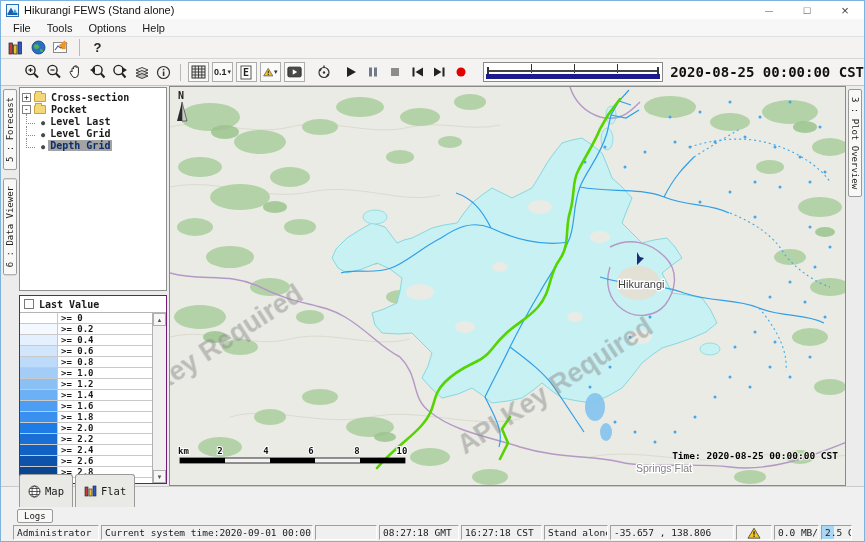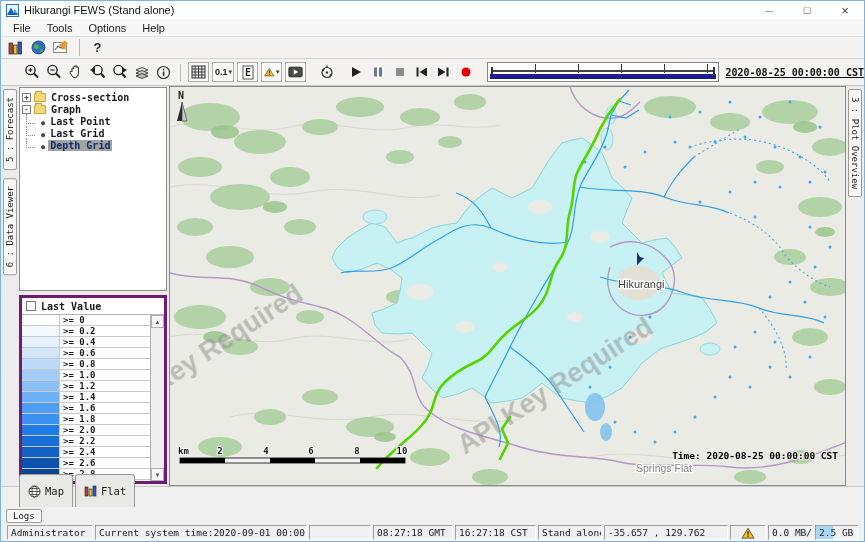--- a/index.html
+++ b/index.html
@@ -34,21 +34,21 @@
   .help-q { font-size:13px; font-weight:bold; color:#222; }
 
   
   .timeline { width:318px; height:20px; border:1px solid #8a8a8a; background:#fff; position:relative; margin:0 6px 0 10px; }
   .tl-ticks { position:absolute; left:5px; right:5px; top:1px; height:9px;
               background:repeating-linear-gradient(90deg, transparent 0 42px, #333 42px 43px); }
   .tl-line { position:absolute; left:3px; right:3px; top:7px; border-top:2px solid #444; }
   .tl-line::before, .tl-line::after { content:""; position:absolute; top:-5px; width:2px; height:9px; background:#333; }
   .tl-line::before { left:0; } .tl-line::after { right:0; }
   .tl-bar { position:absolute; left:2px; right:2px; bottom:2px; height:5px; background:#1b1b8e; }
-  .tb-date { font-family:"DejaVu Sans Mono", monospace; font-size:10px; font-weight:bold; color:#111; white-space:nowrap;text-decoration:underline; }
+  .tb-date { font-family:"DejaVu Sans Mono", monospace; font-size:14px; font-weight:bold; color:#111; white-space:nowrap; }
 
   
   .main { flex:1; display:flex; min-height:0; background:#ececec; }
   .vtabs { width:18px; flex:none; display:flex; flex-direction:column; align-items:center; padding-top:3px; gap:8px; background:#ececec; }
   .vtab { font-family:"DejaVu Sans Mono", monospace; font-size:9px; color:#222; background:#f8f8f6; border:1px solid #9a9a9a; border-radius:2px; padding:7px 1px; white-space:nowrap; }
   .vtab-left { writing-mode:vertical-rl; transform:rotate(180deg); }
   .vtab-right { writing-mode:vertical-rl; }
 
   
   .left-panel { width:150px; flex:none; display:flex; flex-direction:column; background:#ececec; padding:1px 2px 2px 0; }
@@ -59,21 +59,21 @@
   .tree-row.child .stub { display:block; width:9px; height:10px; margin-left:4px; border-left:1px dotted #8a8a8a; border-bottom:1px dotted #8a8a8a; margin-bottom:5px; }
   .expander:not(:empty) { width:9px; height:9px; border:1px solid #808080; background:#fff; font-size:8px; font-weight:normal; line-height:7px; text-align:center; flex:none; }
   .node-icon { flex:none; }
   .node-icon.folder { width:12px; height:9px; background:#f4d877; border:1px solid #c9a43c; border-radius:1px 1px 0 0; position:relative; }
   .node-icon.folder::before { content:""; position:absolute; top:-3px; left:0; width:5px; height:2px; background:#f4d877; border:1px solid #c9a43c; border-bottom:none; }
   .node-icon.bullet::before { content:"●"; font-size:7px; color:#4a4a4a; }
   .tree-label { padding:0 2px; }
   .tree-label.selected { background:#a3a3a3; color:#0b2f6b; }
 
   
-  .legend-panel { flex:1; margin-top:4px; background:#fff; border:3px solid #701a75; display:flex; flex-direction:column; min-height:0; }
+  .legend-panel { flex:1; margin-top:4px; background:#fff; border:1px solid #701a75; display:flex; flex-direction:column; min-height:0; }
   .legend-header { height:17px; flex:none; display:flex; align-items:center; gap:5px; padding:0 4px; border-bottom:1px solid #b5b5b5;
                    font-family:"DejaVu Sans Mono", monospace; font-size:10px; font-weight:bold; }
   .checkbox { width:10px; height:10px; border:1px solid #7a7a7a; background:#fff; flex:none; }
   .legend-body { flex:1; display:flex; min-height:0; }
   .legend-list { flex:1; overflow:hidden; }
   .legend-row { height:11px; display:flex; border-bottom:1px solid #c9c9c9; }
   .legend-swatch { width:38px; flex:none; border-right:1px solid #c9c9c9; }
   .legend-text { font-family:"DejaVu Sans Mono", monospace; font-size:9px; font-weight:bold; line-height:10px; padding-left:3px; }
   .legend-scroll { width:14px; flex:none; background:#efefef; border-left:1px solid #b0b0b0; display:flex; flex-direction:column; justify-content:space-between; }
   .scroll-btn { height:13px; border:1px solid #b0b0b0; background:#f6f6f6; font-size:6px; color:#555; display:flex; align-items:center; justify-content:center; }
@@ -85,25 +85,25 @@
 
   
   .bottomtabs { height:21px; flex:none; background:#f0f0f0; border-top:1px solid #c9c9c9; display:flex; align-items:flex-end; padding-left:18px; gap:2px; }
   .btab { height:18px; display:flex; align-items:center; gap:4px; padding:16px 8px; font-size:10.5px; font-family:"DejaVu Sans Mono", monospace;
           background:#e9e9e6; border:1px solid #9a9a9a; border-bottom:none; border-radius:3px 3px 0 0; }
   .btab.active { height:21px; background:#fafaf8; font-weight:bold; }
   .tab-ctl { font-size:10px; font-weight:bold; color:#222; margin-left:2px; }
   .tab-ctl.restore::before { content:"□"; }
   .tab-ctl.close::before { content:"×"; font-size:12px; }
 
-  .logsrow { height:17px; flex:none; background:#f0f0f0; display:flex; align-items:center; padding-left:5px; }
+  .logsrow { height:17px; flex:none; background:#f0f0f0; display:flex; align-items:center; padding-left:16px; }
   .logs-btn { height:14px; font-family:"DejaVu Sans Mono", monospace; font-size:9px; border:1px solid #9a9a9a; background:#f7f7f5; border-radius:2px; padding:0 6px; line-height:12px; }
 
   
-  .statusbar { height:17px; flex:none; display:flex; gap:2px; padding:1px 6px; background:#f0f0f0; font-family:"DejaVu Sans Mono", monospace; font-size:9.5px; }
+  .statusbar { height:17px; flex:none; display:flex; gap:2px; padding:1px 12px; background:#f0f0f0; font-family:"DejaVu Sans Mono", monospace; font-size:9.5px; }
   .scell { border:1px solid; border-color:#9f9f9f #ffffff #ffffff #9f9f9f; padding:0 3px; white-space:nowrap; overflow:hidden; display:flex; align-items:center; background:#f0f0f0; }
   .scell.mem { background:linear-gradient(to right, #a9d6f2 0 42%, #f0f0f0 42%); }
 </style>
 </head>
 <body>
 
 <div class="window">
 
   <div class="titlebar">
     <svg class="app-icon" viewBox="0 0 13 13">
@@ -301,35 +301,35 @@
 
             <span class="expander">+</span>
             <span class="node-icon folder"></span>
             <span class="tree-label">Cross-section</span>
           </div>
 
           <div class="tree-row">
 
             <span class="expander">-</span>
             <span class="node-icon folder"></span>
-            <span class="tree-label">Graph</span>
+            <span class="tree-label">Pocket</span>
           </div>
 
           <div class="tree-row child">
             <span class="stub"></span>
             <span class="expander"></span>
             <span class="node-icon bullet"></span>
-            <span class="tree-label">Last Point</span>
+            <span class="tree-label">Level Last</span>
           </div>
 
           <div class="tree-row child">
             <span class="stub"></span>
             <span class="expander"></span>
             <span class="node-icon bullet"></span>
-            <span class="tree-label">Last Grid</span>
+            <span class="tree-label">Level Grid</span>
           </div>
 
           <div class="tree-row child">
             <span class="stub"></span>
             <span class="expander"></span>
             <span class="node-icon bullet"></span>
             <span class="tree-label selected">Depth Grid</span>
           </div>
         </div>
 
@@ -664,21 +664,21 @@
     <span class="logs-btn">Logs</span>
   </div>
 
   <div class="statusbar">
     <span class="scell" style="width:86px">Administrator</span>
     <span class="scell" style="width:212px">Current system time:2020-09-01 00:00 CST</span>
     <span class="scell" style="width:62px"></span>
     <span class="scell" style="width:80px">08:27:18 GMT</span>
     <span class="scell" style="width:81px">16:27:18 CST</span>
     <span class="scell" style="width:64px">Stand alone</span>
-    <span class="scell" style="width:124px">-35.657 , 129.762</span>
+    <span class="scell" style="width:124px">-35.657 , 138.806</span>
     <span class="scell" style="width:36px; justify-content:center">
       <svg width="14" height="12" viewBox="0 0 16 14">
         <polygon points="8,1.5 15,13 1,13" fill="#f5c51d" stroke="#333" stroke-width="0.9"></polygon>
         <rect x="7.3" y="5" width="1.5" height="4" fill="#222"></rect>
           <rect x="7.3" y="10" width="1.5" height="1.6" fill="#222"></rect>
       </svg>
     </span>
     <span class="scell" style="width:45px">0.0 MB/s</span>
     <span class="scell mem" style="flex:1">2.5 GB</span>
   </div>

